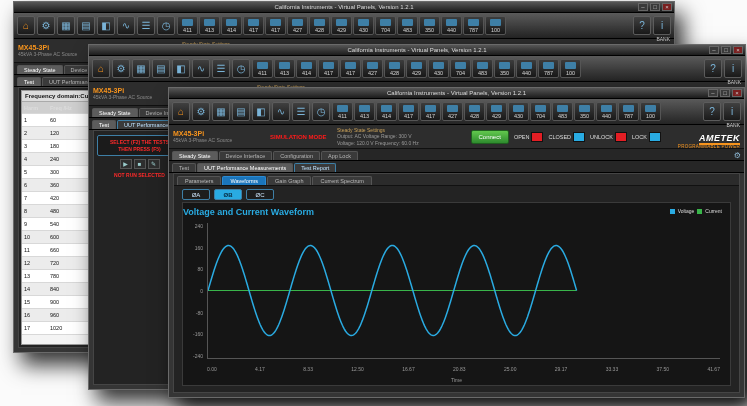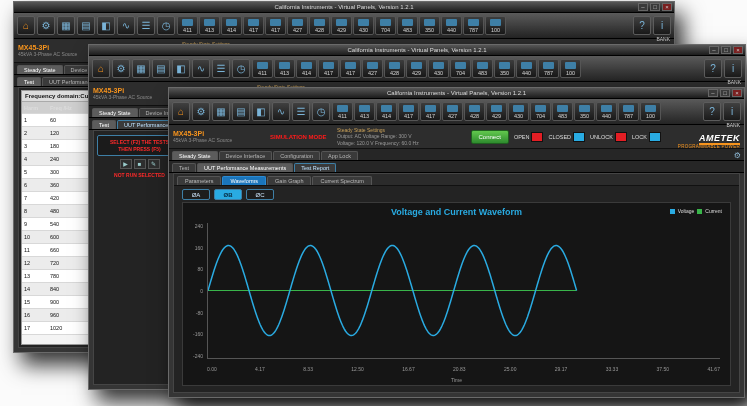--- a/index.html
+++ b/index.html
@@ -73,21 +73,21 @@
             border:1px solid #555; border-bottom:none; border-radius:2px 2px 0 0; }
   .subtab.active { background:#1b75bb; color:#fff; border-color:#2a8bd4; }
   .phase-row { height:16px; display:flex; gap:4px; align-items:center; padding:0 8px; }
   .phase { width:28px; height:11px; background:#1d1d1d; border:1px solid #3e7fa6;
            color:#cfe8ff; font-size:6px; text-align:center; line-height:10px;
            border-radius:2px; }
   .phase.active { background:#29abe2; color:#06293f; font-weight:bold; }
 
   .chart { position:relative; flex:1; margin:0 8px 6px 8px; background:#151515;
            border:1px solid #3a3a3a; }
-  .chart-title { position:absolute; top:4px; left:0; right:0; text-align:center;
+  .chart-title { position:absolute; top:4px; left:0; right:0; text-align:left;
                  color:#29abe2; font-size:9px; font-weight:bold; }
   .legend { position:absolute; top:5px; right:8px; display:flex; gap:3px;
             align-items:center; font-size:5px; color:#ddd; }
   .lg-sq { width:5px; height:5px; display:inline-block; }
   .y-axis { position:absolute; left:2px; top:20px; bottom:26px; width:18px; display:flex;
             flex-direction:column; justify-content:space-between; align-items:flex-end; }
   .ytick { font-size:5px; color:#999; }
   .plot { position:absolute; left:24px; right:10px; top:20px; bottom:26px;
           border-left:1px solid #555; border-bottom:1px solid #555; }
   .plot svg { position:absolute; inset:0; width:100%; height:100%; }

